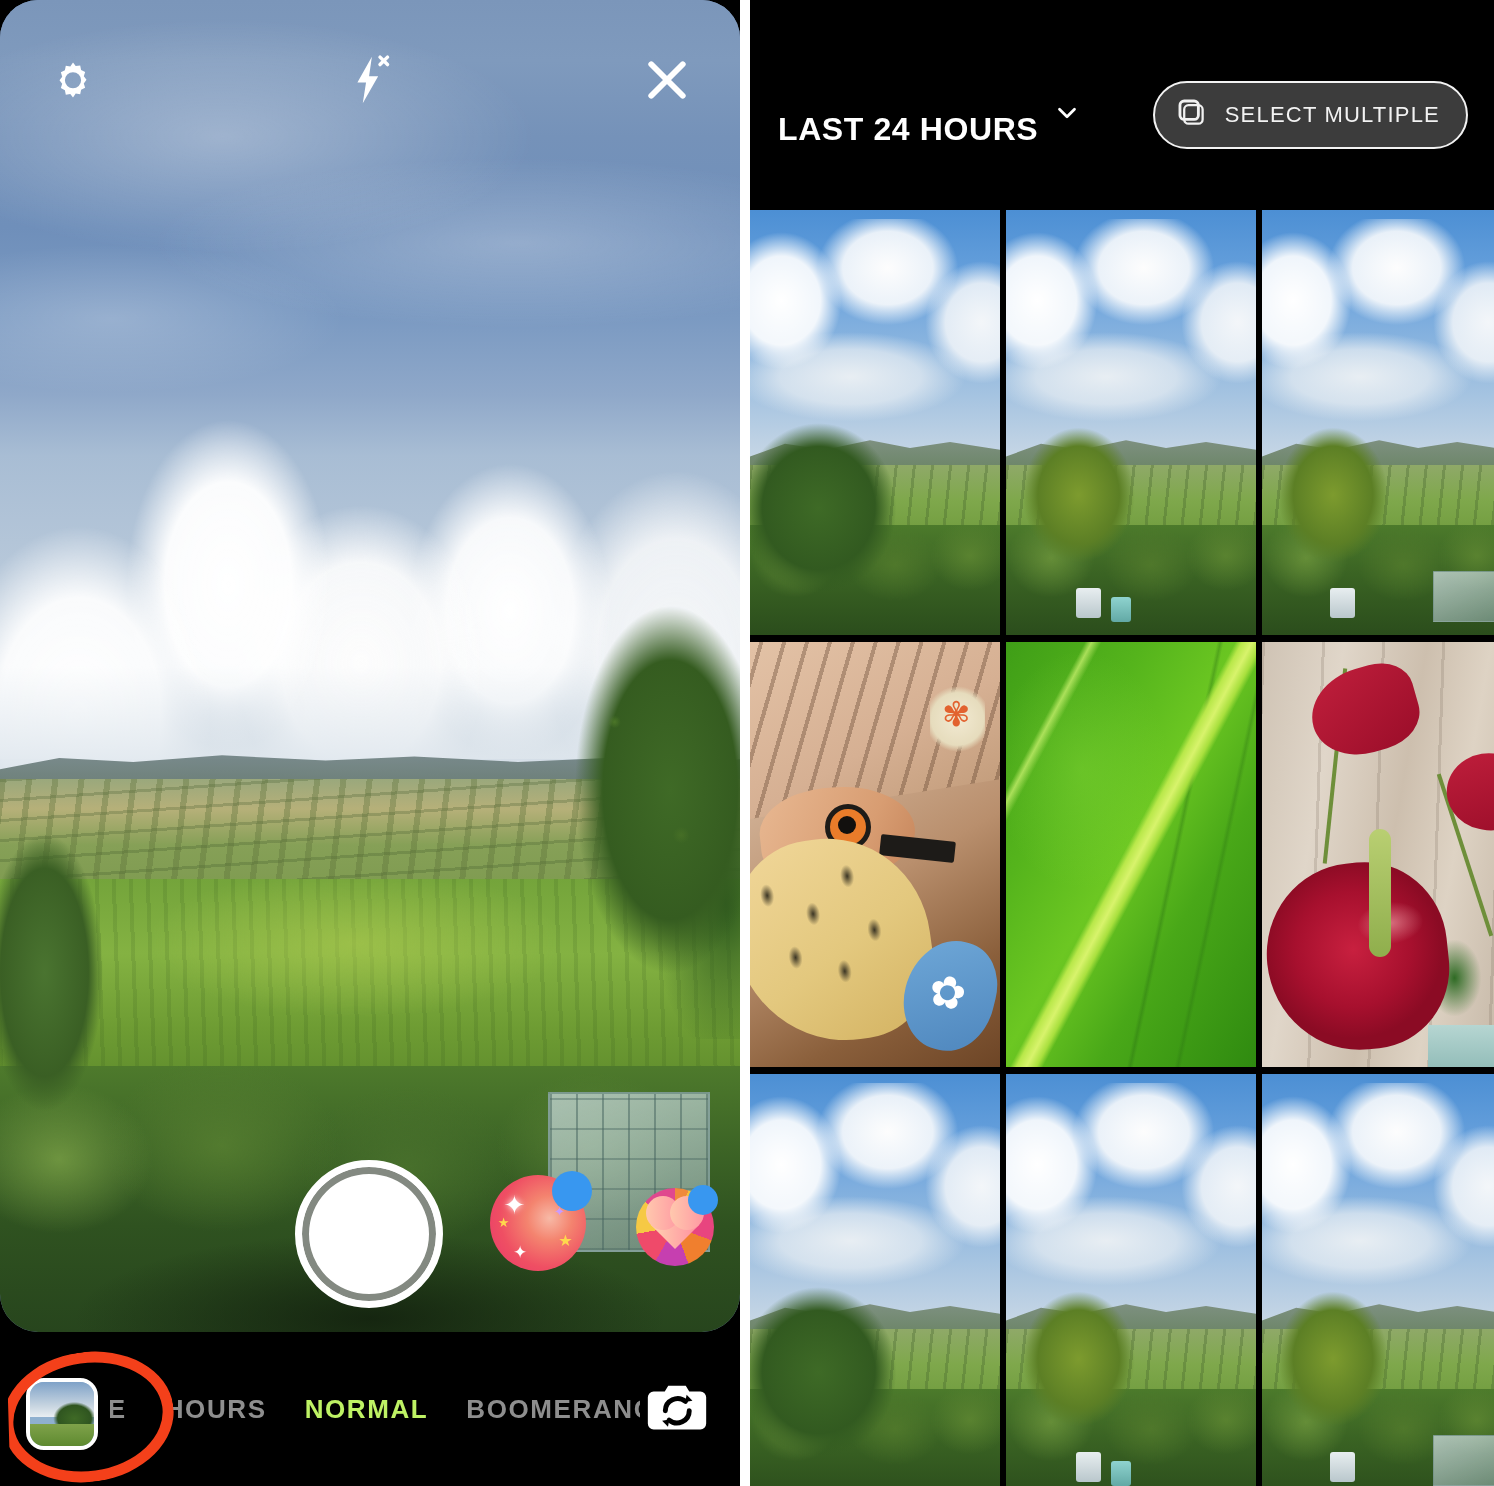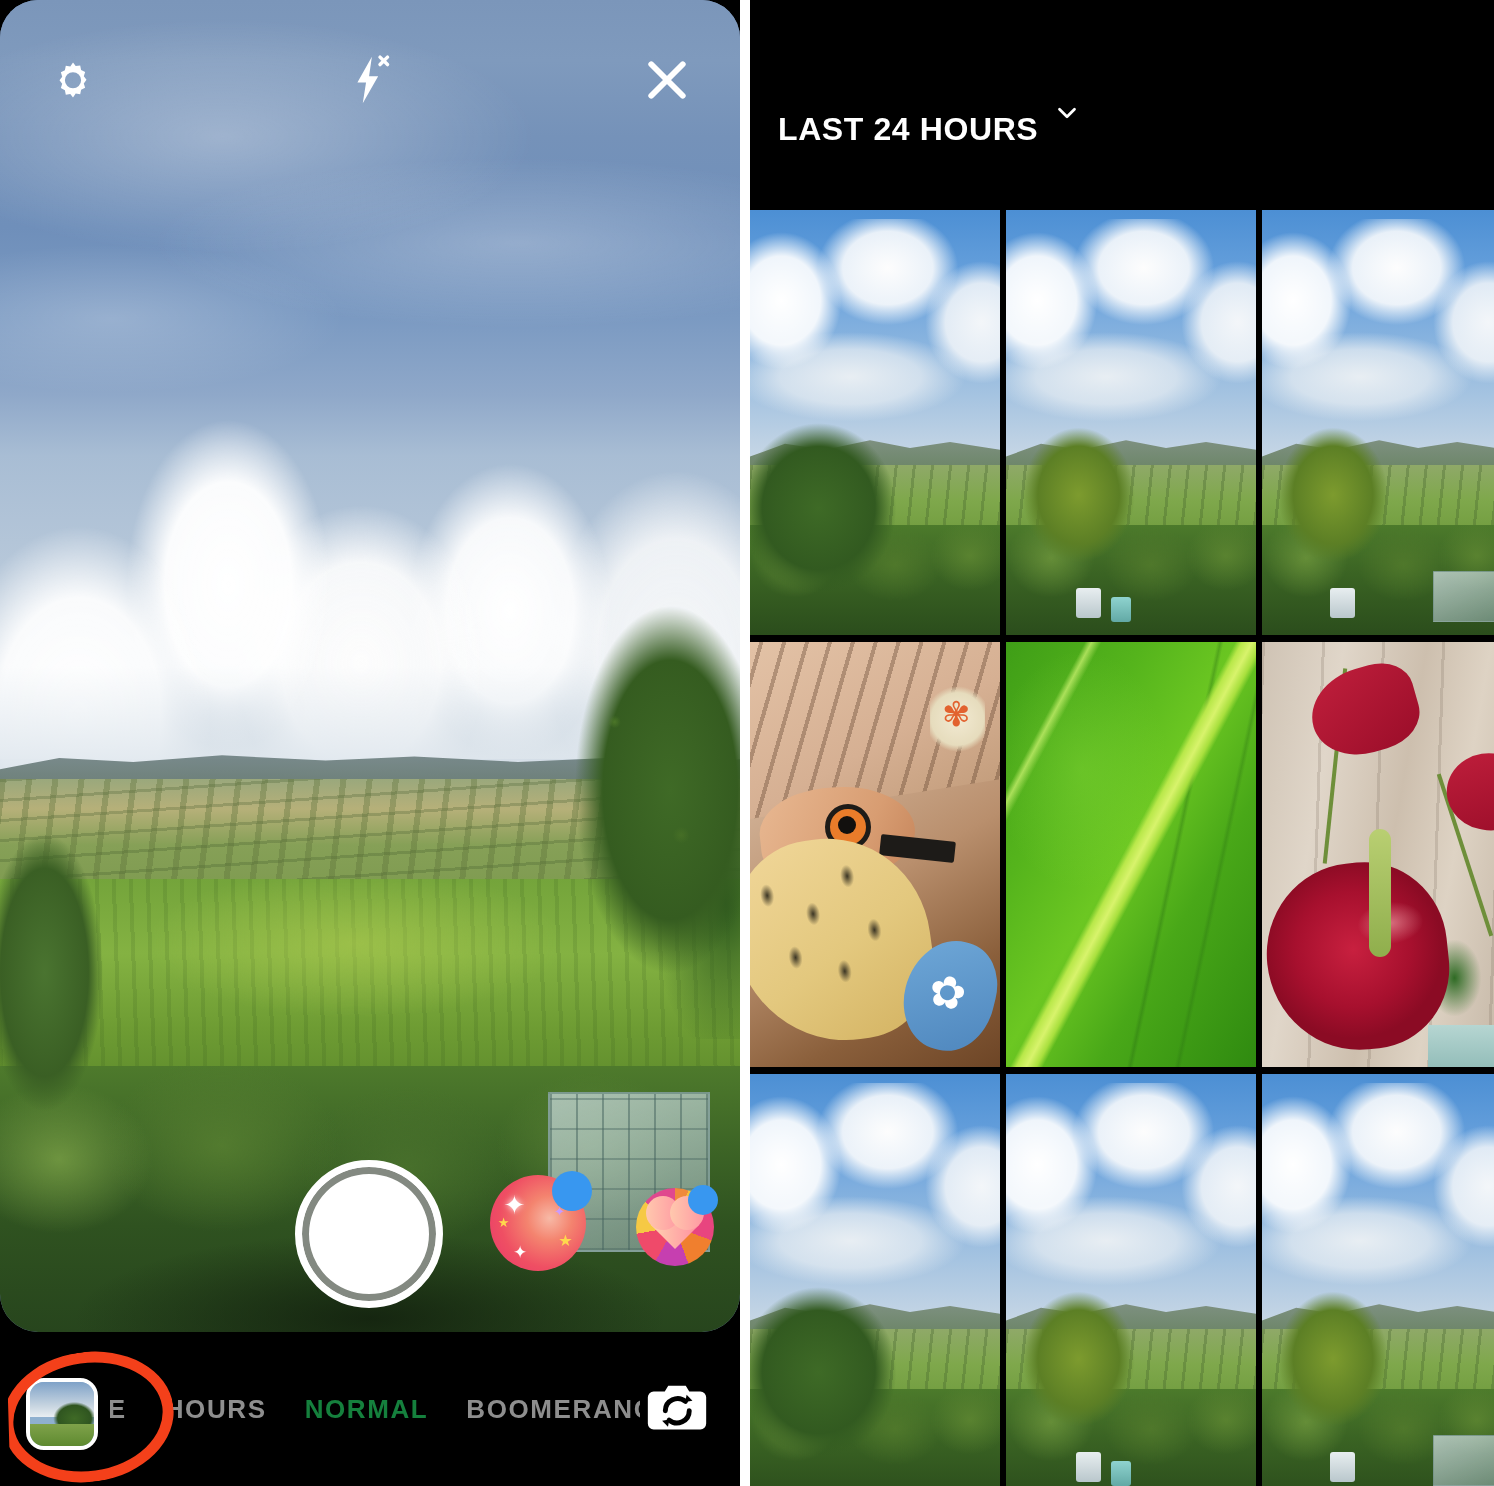--- a/index.html
+++ b/index.html
@@ -199,21 +199,21 @@
   .modes{
     position:absolute; left:110px; bottom:0; height:154px;
     display:flex; align-items:center; gap:38px; z-index:8;
     overflow:hidden; width:530px;
   }
   .mode{
     color:#8e8e8e; font-size:26px; font-weight:700; letter-spacing:1.6px;
     white-space:nowrap; cursor:pointer; background:none; border:none;
     font-family:"Liberation Sans", sans-serif;
   }
-  .mode.active{ color:#15803d; }
+  .mode.active{ color:#bef264; }
   .mode.clipped-left{ margin-left:-30px; }
   .flip-btn{
     position:absolute; right:28px; bottom:42px; width:70px; height:70px;
     z-index:9; cursor:pointer;
   }
   
   .annot-circle{
     position:absolute; left:2px; top:1352px; width:172px; height:130px;
     border:11px solid #f4401a; border-radius:50%;
     transform: rotate(-8deg);
@@ -456,20 +456,29 @@
     <div class="gal-header">
       <div class="gal-title-wrap">
         <span class="gal-title">LAST 24 HOURS</span>
         <span>
           <svg width="30" height="30" viewBox="0 0 24 24">
             <path d="M6 9l6 6 6-6" stroke="#fff" stroke-width="2.2" fill="none" stroke-linecap="round" stroke-linejoin="round"></path>
           </svg>
         </span>
       </div>
 
+      <div class="select-multiple">
+        <span>
+          <svg width="34" height="34" viewBox="0 0 24 24">
+            <rect x="6.5" y="6.5" width="13" height="13" rx="3" stroke="#f2f2f2" stroke-width="1.6" fill="none"></rect>
+            <rect x="3.5" y="3.5" width="13" height="13" rx="3" stroke="#f2f2f2" stroke-width="2" fill="none"></rect>
+          </svg>
+        </span>
+        <span class="sm-label">SELECT MULTIPLE</span>
+      </div>
     </div>
 
     <div class="gal-grid">
 
       <div class="cell">
         <span class="lsk"></span>
           <span class="lclouds"></span>
           <span class="lhills"></span>
         <span class="lfields"></span>
           <span class="lgreen"></span>

